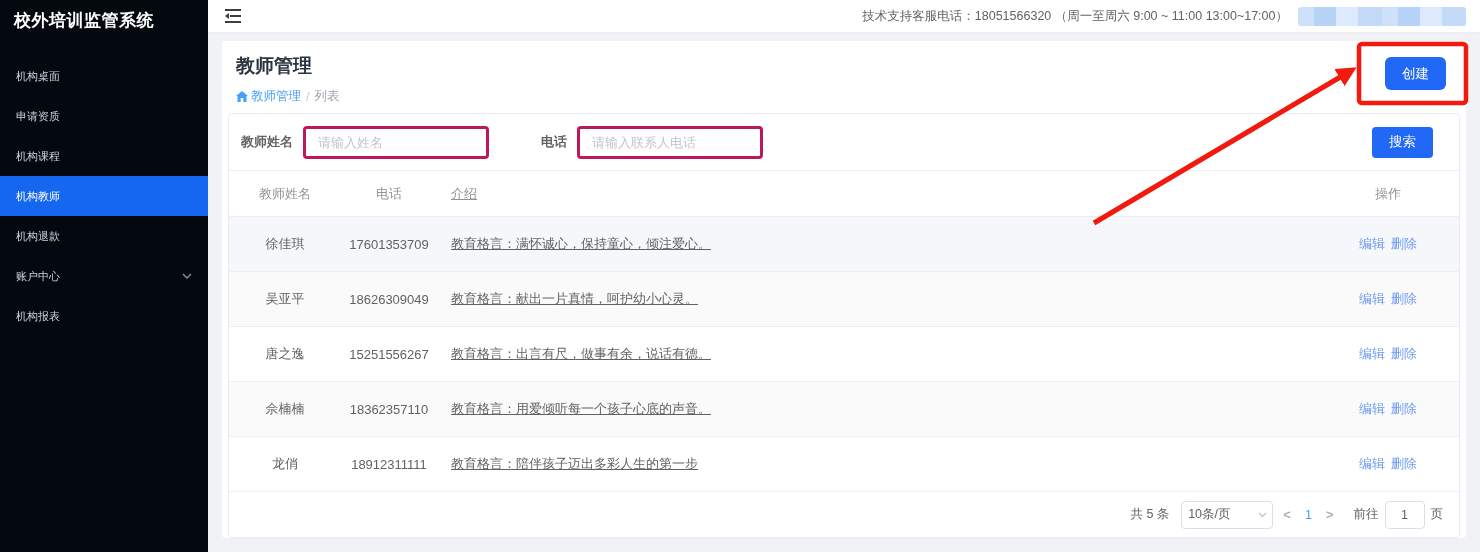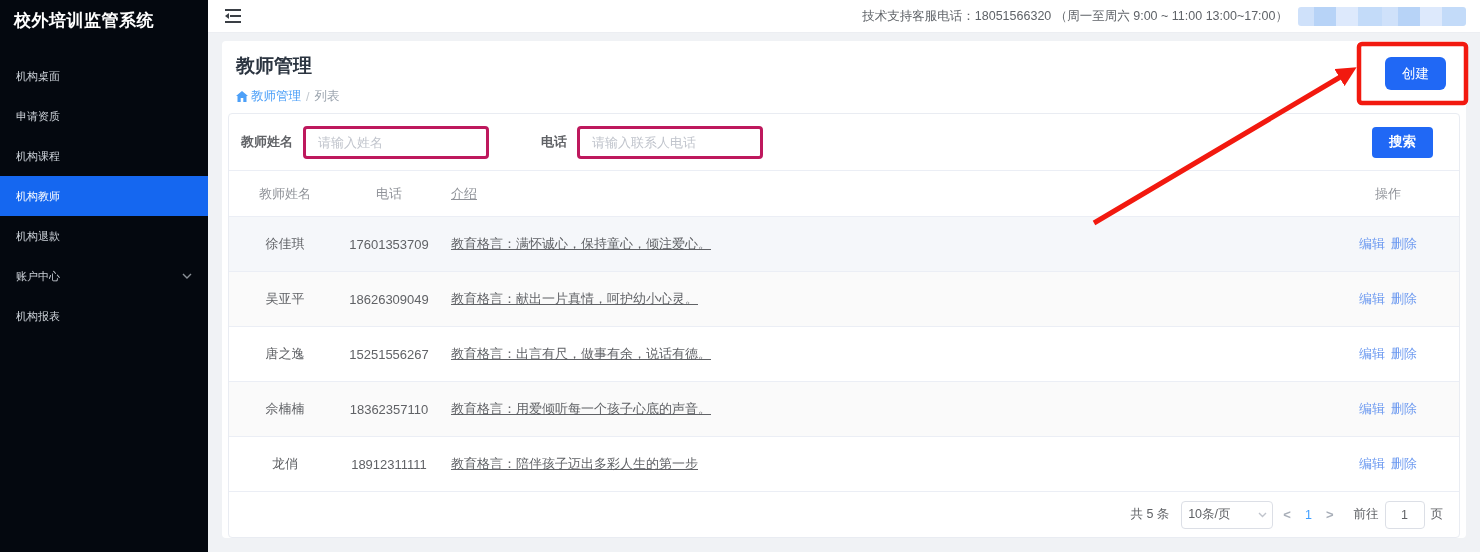--- a/index.html
+++ b/index.html
@@ -36,21 +36,21 @@
   
   .panel { border:1px solid #e9ecf2; border-radius:4px; overflow:hidden; }
   .search-row { display:flex; align-items:center; padding:11px 12px; height:56px; }
   .field-label { font-size:13px; font-weight:bold; color:#606266; margin-right:10px; white-space:nowrap; }
   .field-label.second { margin-left:52px; }
   .search-input { width:186px; height:33px; border:3px solid #be185d; border-radius:4px;
     padding:0 12px; font-size:13px; color:#606266; outline:none; }
   .search-input::placeholder { color:#c0c4cc; }
   .btn { border:none; border-radius:4px; background:var(--primary-button,#2068f5); color:#fff;
     font-size:13.5px; cursor:pointer; font-family:inherit; }
-  .search-btn { margin-left:auto; width:61px; height:31px; margin-right:14px;font-weight:bold; }
+  .search-btn { margin-left:auto; width:61px; height:31px; margin-right:14px; }
   .create-btn { position:absolute; left:1385px; top:57px; width:61px; height:33px; z-index:3;border-radius:6px; }
   
   table { width:100%; border-collapse:collapse; font-size:13px; color:#606266; table-layout:fixed; }
   th { height:46px; font-weight:400; color:#909399; border-top:1px solid #ebeef5;
     border-bottom:1px solid #ebeef5; padding:0 8px; }
   td { height:55px; border-bottom:1px solid #ebeef5; padding:0 8px; }
   .col-name  { width:112px; text-align:center; }
   .col-phone { width:96px;  text-align:center; }
   .col-intro { text-align:left; padding-left:14px;text-decoration:underline; }
   .col-ops   { width:142px; text-align:center; }

